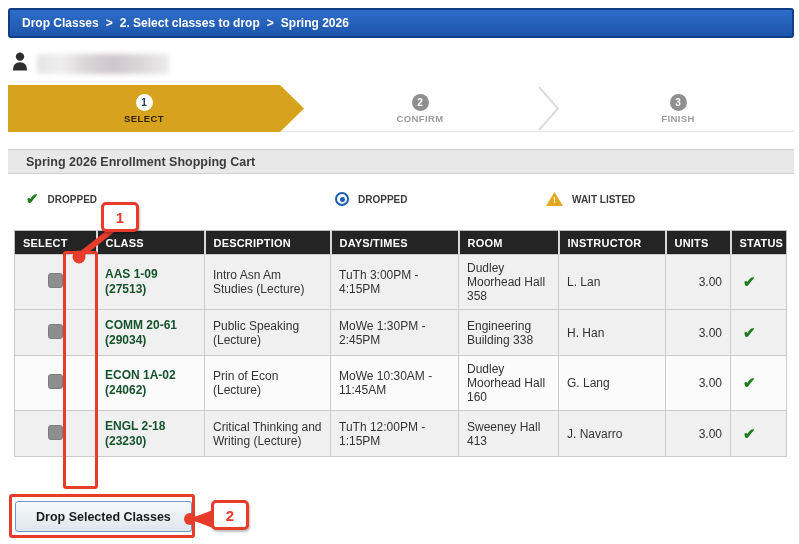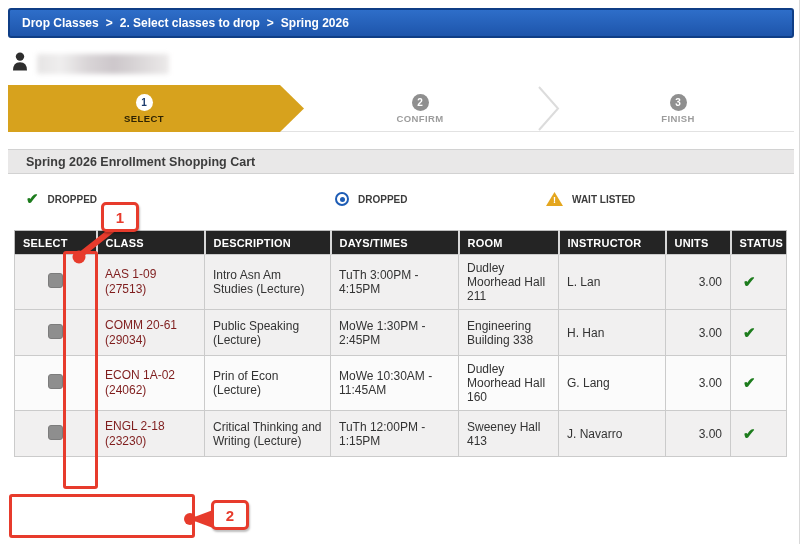--- a/index.html
+++ b/index.html
@@ -55,21 +55,21 @@
     border:1px solid #bdbdbd; }
   table.cart th { background:#242424; color:#fff; font-size:11px; font-weight:bold; text-align:left;
     padding:5px 8px; border-right:2px solid #d8d8d8; letter-spacing:.2px; height:24px; }
   table.cart th:last-child { border-right:none; }
   table.cart td { font-size:12px; color:#333; padding:6px 8px; vertical-align:middle;
     border:1px solid #cbcbcb; height:46px; }
   tr.alt td { background:#f1f0f0; }
   tr.norm td { background:#fbfbfb; }
   .cb { display:inline-block; width:15px; height:15px; background:#8e8e8e; border:1px solid #7c7c7c; border-radius:3px; }
   td.c-select { text-align:center; }
-  a.classlink { color:#7f1d1d; font-weight:normal; text-decoration:none; display:block; line-height:15px; }
+  a.classlink { color:#14532d; font-weight:bold; text-decoration:none; display:block; line-height:15px; }
   td.c-units { text-align:right; padding-right:14px; }
   .status-check { color:#1d7c1d; font-size:15px; font-weight:bold; padding-left:4px; }
 
   
   .dropbtn { position:absolute; left:15px; top:501px; height:31px; padding:0 20px;
     background:linear-gradient(#f8fafc,#dfe6ec); border:1px solid #7396c4; border-radius:3px;
     font-family:"Liberation Sans",sans-serif; font-size:12.5px; font-weight:bold; color:#1b1b1b; cursor:pointer; }
 
   
   .ann { position:absolute; pointer-events:none; }
@@ -170,21 +170,21 @@
         <tr class="alt">
           <td class="c-select"><span class="cb"></span></td>
           <td>
             <a href="#" class="classlink">
               <span style="display: block;">AAS 1-09</span>
               <span style="display: block;">(27513)</span>
             </a>
           </td>
           <td>Intro Asn Am Studies (Lecture)</td>
           <td>TuTh 3:00PM - 4:15PM</td>
-          <td>Dudley Moorhead Hall 211</td>
+          <td>Dudley Moorhead Hall 358</td>
           <td>L. Lan</td>
           <td class="c-units">3.00</td>
           <td><span class="status-check">✔</span></td>
         </tr>
         <tr class="alt">
           <td class="c-select"><span class="cb"></span></td>
           <td>
             <a href="#" class="classlink">
               <span style="display: block;">COMM 20-61</span>
               <span style="display: block;">(29034)</span>
@@ -223,20 +223,21 @@
           <td>Critical Thinking and Writing (Lecture)</td>
           <td>TuTh 12:00PM - 1:15PM</td>
           <td>Sweeney Hall 413</td>
           <td>J. Navarro</td>
           <td class="c-units">3.00</td>
           <td><span class="status-check">✔</span></td>
         </tr>
       </tbody>
   </table>
 
+  <button class="dropbtn">Drop Selected Classes</button>
 
   <div class="ann ann-rect" style="left:63px; top:251px; width:35px; height:238px;"></div>
   <svg class="ann" style="left:66px; top:224px;" width="58" height="44">
     <line x1="46" y1="6" x2="13" y2="32" stroke="#e73b2c" stroke-width="6" stroke-linecap="round"></line>
     <circle cx="13" cy="33" r="6.5" fill="#e73b2c"></circle>
   </svg>
   <div class="ann ann-box" style="left:101px; top:202px; width:38px; height:30px;">1</div>
 
   <div class="ann ann-rect" style="left:9px; top:494px; width:186px; height:44px;"></div>
   <svg class="ann" style="left:183px; top:506px;" width="32" height="26">

